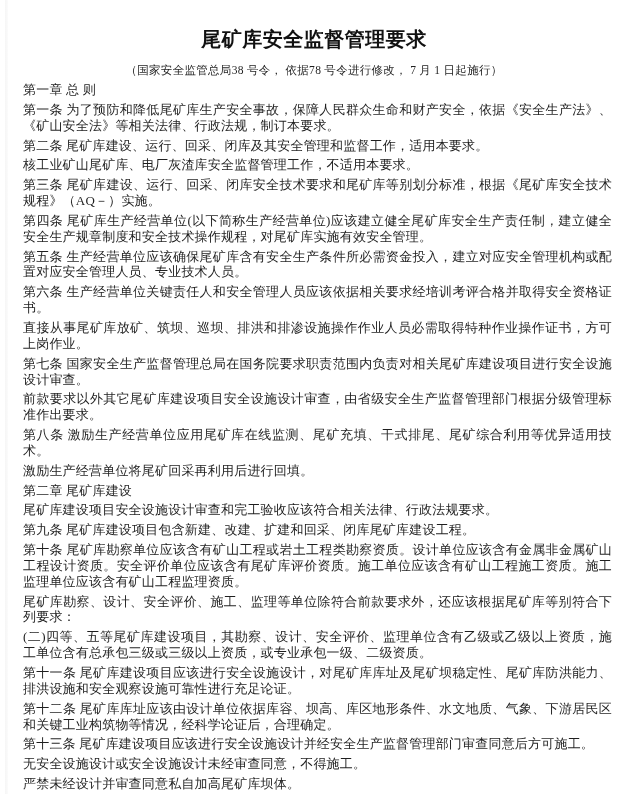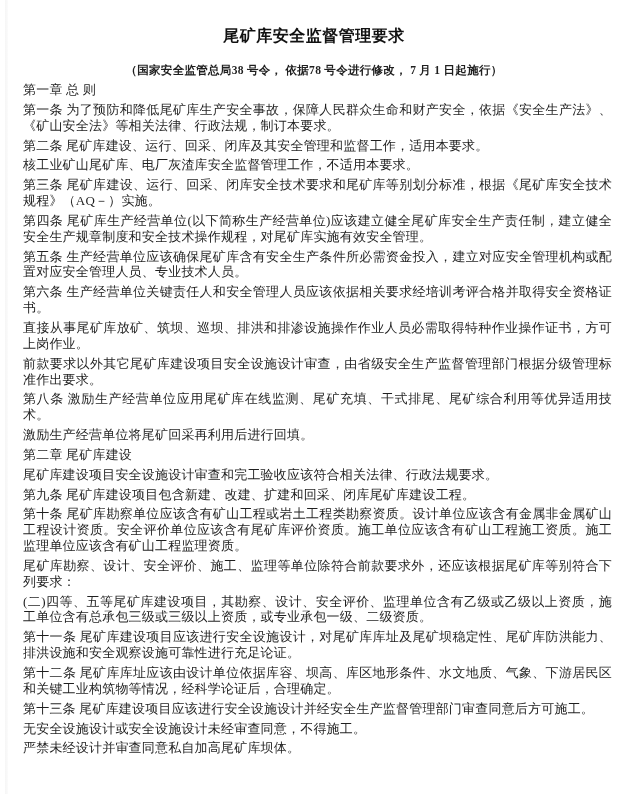--- a/index.html
+++ b/index.html
@@ -26,35 +26,34 @@
     background: linear-gradient(to right, #f3f3f3, #fafafa);
     opacity: 0.8;
   }
   .doc-title {
     position: absolute;
     top: 26px;
     left: 0;
     width: 628px;
     margin: 0;
     text-align: center;
-    font-size: 16px;
+    font-size: 20px;
     font-weight: 700;
     letter-spacing: 0.5px;
     color: #111111;
   }
   .doc-subtitle {
     position: absolute;
     top: 63px;
     left: 0;
     width: 628px;
     text-align: center;
     font-size: 11.5px;
     letter-spacing: 0.3px;
     white-space: nowrap;
-    font-weight: bold;
   }
   .doc-body {
     position: absolute;
     top: 78px;
     left: 19px;
     width: 597px;
     font-size: 13px;
     line-height: 15.85px;
     letter-spacing: 0.2px;
     text-align: justify;
@@ -75,20 +74,21 @@
 
   <p class="para">第一章 总 则</p>
       <p class="para">第一条 为了预防和降低尾矿库生产安全事故，保障人民群众生命和财产安全，依据《安全生产法》、《矿山安全法》等相关法律、行政法规，制订本要求。</p>
       <p class="para">第二条 尾矿库建设、运行、回采、闭库及其安全管理和监督工作，适用本要求。</p>
       <p class="para">核工业矿山尾矿库、电厂灰渣库安全监督管理工作，不适用本要求。</p>
       <p class="para">第三条 尾矿库建设、运行、回采、闭库安全技术要求和尾矿库等别划分标准，根据《尾矿库安全技术规程》（AQ－）实施。</p>
       <p class="para">第四条 尾矿库生产经营单位(以下简称生产经营单位)应该建立健全尾矿库安全生产责任制，建立健全安全生产规章制度和安全技术操作规程，对尾矿库实施有效安全管理。</p>
       <p class="para">第五条 生产经营单位应该确保尾矿库含有安全生产条件所必需资金投入，建立对应安全管理机构或配置对应安全管理人员、专业技术人员。</p>
       <p class="para">第六条 生产经营单位关键责任人和安全管理人员应该依据相关要求经培训考评合格并取得安全资格证书。</p>
       <p class="para">直接从事尾矿库放矿、筑坝、巡坝、排洪和排渗设施操作作业人员必需取得特种作业操作证书，方可上岗作业。</p>
+      <p class="para">第七条 国家安全生产监督管理总局在国务院要求职责范围内负责对相关尾矿库建设项目进行安全设施设计审查。</p>
       <p class="para">前款要求以外其它尾矿库建设项目安全设施设计审查，由省级安全生产监督管理部门根据分级管理标准作出要求。</p>
       <p class="para">第八条 激励生产经营单位应用尾矿库在线监测、尾矿充填、干式排尾、尾矿综合利用等优异适用技术。</p>
       <p class="para">激励生产经营单位将尾矿回采再利用后进行回填。</p>
       <p class="para">第二章 尾矿库建设</p>
       <p class="para">尾矿库建设项目安全设施设计审查和完工验收应该符合相关法律、行政法规要求。</p>
       <p class="para">第九条 尾矿库建设项目包含新建、改建、扩建和回采、闭库尾矿库建设工程。</p>
       <p class="para">第十条 尾矿库勘察单位应该含有矿山工程或岩土工程类勘察资质。设计单位应该含有金属非金属矿山工程设计资质。安全评价单位应该含有尾矿库评价资质。施工单位应该含有矿山工程施工资质。施工监理单位应该含有矿山工程监理资质。</p>
       <p class="para">尾矿库勘察、设计、安全评价、施工、监理等单位除符合前款要求外，还应该根据尾矿库等别符合下列要求：</p>
       <p class="para">(二)四等、五等尾矿库建设项目，其勘察、设计、安全评价、监理单位含有乙级或乙级以上资质，施工单位含有总承包三级或三级以上资质，或专业承包一级、二级资质。</p>
       <p class="para">第十一条 尾矿库建设项目应该进行安全设施设计，对尾矿库库址及尾矿坝稳定性、尾矿库防洪能力、排洪设施和安全观察设施可靠性进行充足论证。</p>

